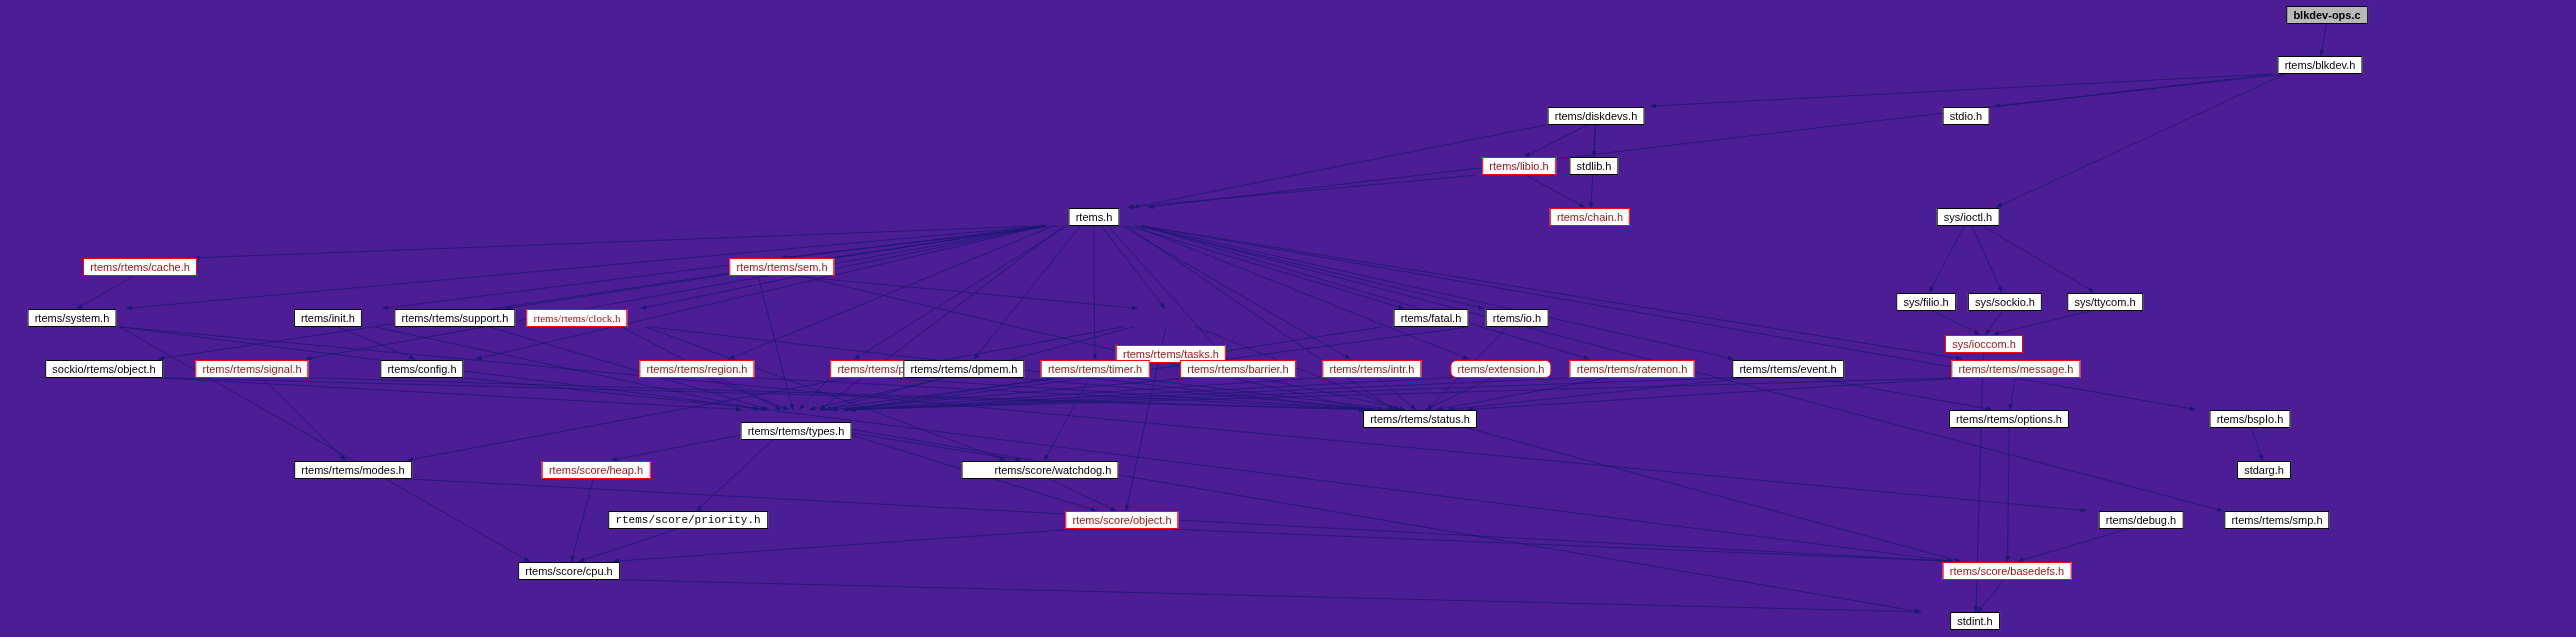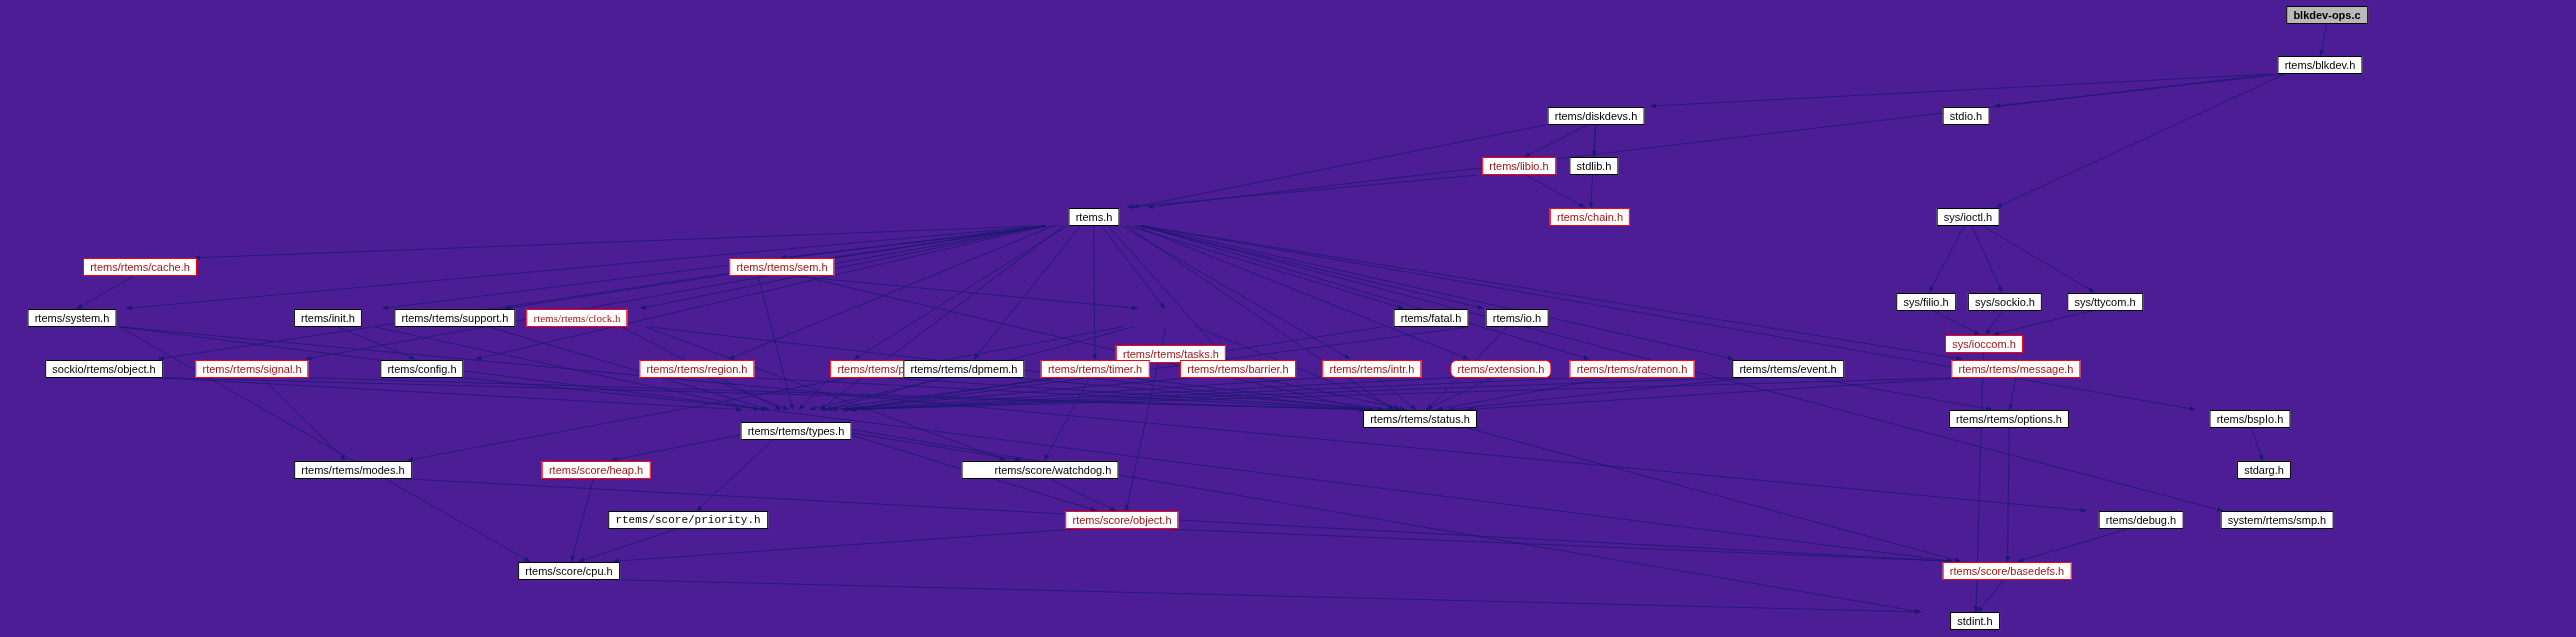--- a/index.html
+++ b/index.html
@@ -215,19 +215,19 @@
       <div class="node" style="left: 1420px; top: 410px;"><span>rtems/rtems/status.h</span></div>
       <div class="node" style="left: 2009px; top: 410px;"><span>rtems/rtems/options.h</span></div>
       <div class="node" style="left: 2250px; top: 410px;"><span>rtems/bspIo.h</span></div>
       <div class="node" style="left: 353px; top: 461px;"><span>rtems/rtems/modes.h</span></div>
       <div class="node truncated" style="left: 596px; top: 461px;"><span>rtems/score/heap.h</span></div>
       <div class="node" style="left: 1040px; top: 461px; padding-left: 32px;"><span>rtems/score/watchdog.h</span></div>
       <div class="node" style="left: 2264px; top: 461px;"><span>stdarg.h</span></div>
       <div class="node" style="left: 688px; top: 511px; font-family: Liberation Mono, monospace;"><span>rtems/score/priority.h</span></div>
       <div class="node truncated" style="left: 1122px; top: 511px;"><span>rtems/score/object.h</span></div>
       <div class="node" style="left: 2141px; top: 511px;"><span>rtems/debug.h</span></div>
-      <div class="node" style="left: 2277px; top: 511px;"><span>system/rtems/smp.h</span></div>
+      <div class="node" style="left: 2277px; top: 511px;"><span>rtems/rtems/smp.h</span></div>
       <div class="node" style="left: 569px; top: 562px;"><span>rtems/score/cpu.h</span></div>
       <div class="node truncated" style="left: 2007px; top: 562px;"><span>rtems/score/basedefs.h</span></div>
       <div class="node" style="left: 1975px; top: 612px;"><span>stdint.h</span></div>
     </div>
 </div>
 
 
 </body></html>

